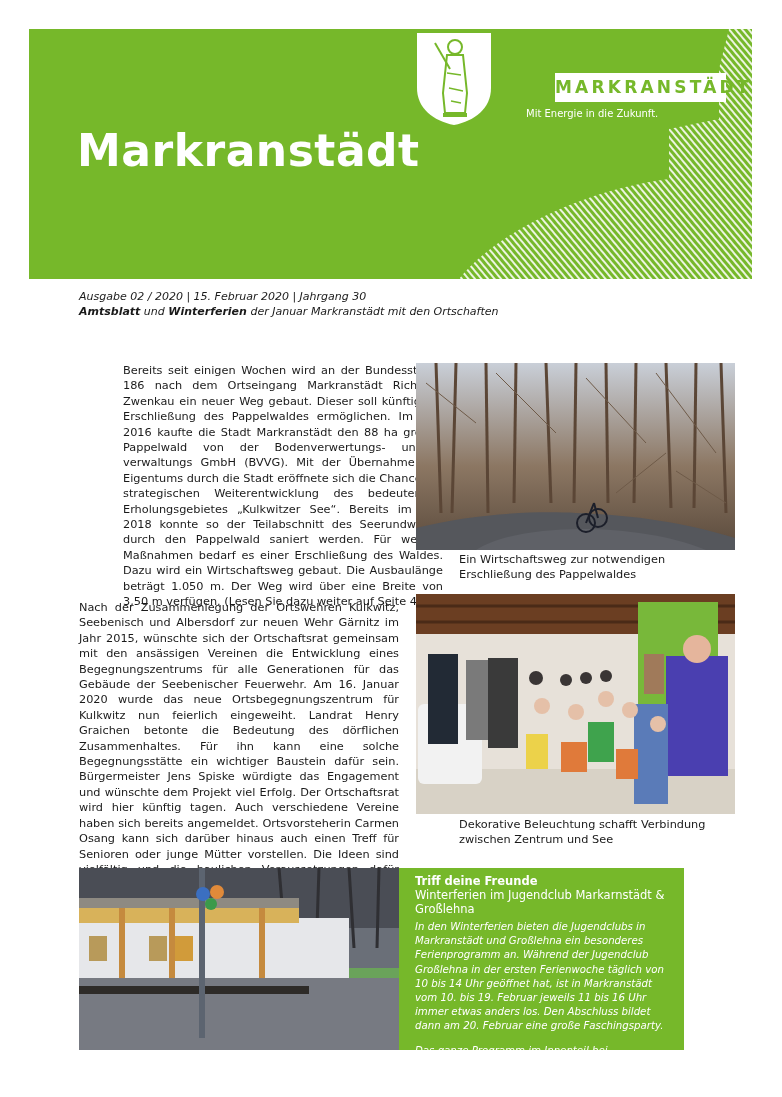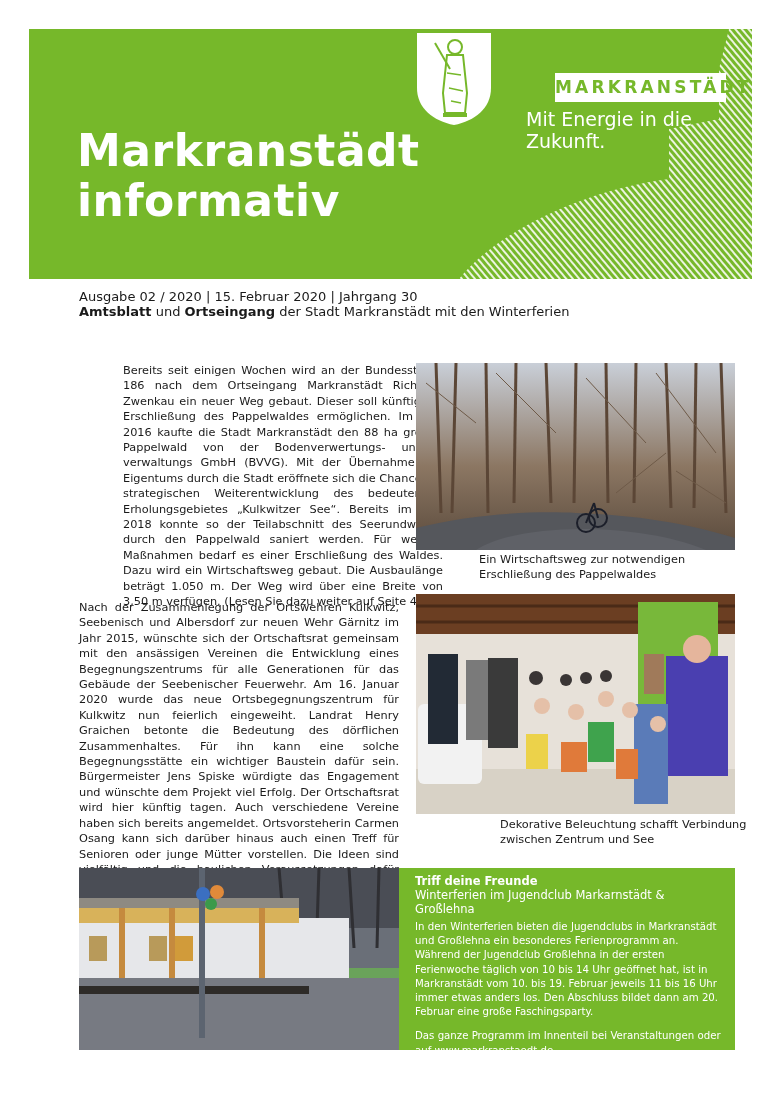--- a/index.html
+++ b/index.html
@@ -22,50 +22,49 @@
     position: absolute; left: 388px; top: 4px; width: 74px; height: 92px;
   }
   .brand-box {
     position: absolute; left: 526px; top: 44px; width: 171px; height: 29px;
     background: #ffffff; color: #76b82a; font-weight: bold;
     font-size: 17px; letter-spacing: 3.2px; text-align: center; line-height: 29px;
     font-family: "DejaVu Sans", sans-serif;
   }
   .tagline {
     position: absolute; left: 497px; top: 79px; color: #ffffff;
-    font-size: 19px; font-family: "DejaVu Sans", sans-serif;
-  }
-
-  .meta { position: absolute; left: 79px; top: 289px; font-size: 13px; line-height: 15px; color: #1a1a1a; }
+    font-size: 10px; font-family: "DejaVu Sans", sans-serif;
+  }
+
+  .meta { position: absolute; left: 79px; top: 289px; font-size: 11px; line-height: 15px; color: #1a1a1a; font-style: italic; }
   .meta b { font-weight: bold; }
 
   .article {
     position: absolute; left: 79px; width: 320px;
     font-size: 11.3px; line-height: 15.4px; text-align: justify; color: #1a1a1a;
     font-family: "DejaVu Sans", sans-serif;
   }
   .article.a1 { top: 363px; margin-left: 44px; }
   .article.a2 { top: 600px; }
 
   .photo { position: absolute; overflow: hidden; }
   .photo svg { width: 100%; height: 100%; display: block; }
   .caption {
     position: absolute; background: #fff; font-size: 11.3px; line-height: 15px; color: #1a1a1a;
     padding: 2px 0 0 4px;
-    margin-left: 20px;
   }
 
   .promo {
-    position: absolute; left: 399px; top: 868px; width: 336px; height: 182px;
+    position: absolute; left: 399px; top: 868px; width: 285px; height: 182px;
     background: #76b82a; color: #ffffff; padding: 6px 10px 0 16px;
     font-family: "DejaVu Sans", sans-serif;
   }
   .promo .p-title { font-weight: bold; font-size: 11.5px; line-height: 14px; }
   .promo .p-sub { font-size: 11.5px; line-height: 14px; margin-bottom: 4px; }
-  .promo .p-body { font-size: 10.2px; line-height: 14.2px; margin-bottom: 10px; }
+  .promo .p-body { font-size: 10.2px; line-height: 14.2px; margin-bottom: 10px; font-style: italic; }
 </style>
 </head>
 <body>
 
 <div class="header">
   <svg class="hatch" viewBox="0 0 723 250" preserveAspectRatio="none">
     <defs>
       <pattern id="lines" width="5" height="5" patternUnits="userSpaceOnUse" patternTransform="rotate(-40)">
         <rect width="5" height="5" fill="#76b82a"></rect>
         <rect width="2" height="5" fill="#ffffff" opacity="0.85"></rect>
@@ -83,31 +82,30 @@
       <circle cx="38" cy="14" r="7" fill="none" stroke="#76b82a" stroke-width="2"></circle>
       <path d="M30 22 L46 22 L50 60 L48 80 L28 80 L26 60 Z" fill="none" stroke="#76b82a" stroke-width="2"></path>
       <line x1="18" y1="10" x2="33" y2="36" stroke="#76b82a" stroke-width="2"></line>
       <path d="M30 40 L44 42 M32 55 L46 58 M34 68 L44 70" stroke="#76b82a" stroke-width="1.3"></path>
       <rect x="26" y="80" width="24" height="4" fill="#76b82a"></rect>
     </svg>
   </div>
 
   <div class="title">
     <div>Markranstädt</div>
-    <div>informativ</div>
   </div>
 
   <div class="brand-box">MARKRANSTÄDT</div>
   <div class="tagline">Mit Energie in die Zukunft.</div>
 </div>
 
 <div class="meta">
   <div>Ausgabe 02 / 2020 | 15. Februar 2020 | Jahrgang 30</div>
   <div>
-    <b>Amtsblatt</b><span> und </span><b>Ortseingang</b><span> der Stadt Markranstädt mit den Winterferien</span>
+    <b>Amtsblatt</b><span> und </span><b>Winterferien</b><span> der Januar Markranstädt mit den Ortschaften</span>
   </div>
 </div>
 
 <div class="article a1">Bereits seit einigen Wochen wird an der Bundesstraße 186 nach dem Ortseingang Markranstädt Richtung Zwenkau ein neuer Weg gebaut. Dieser soll künftig die Erschließung des Pappelwaldes ermöglichen. Im Jahr 2016 kaufte die Stadt Markranstädt den 88 ha großen Pappelwald von der Bodenverwertungs- und -verwaltungs GmbH (BVVG). Mit der Übernahme des Eigentums durch die Stadt eröffnete sich die Chance zur strategischen Weiterentwicklung des bedeutenden Erholungsgebietes „Kulkwitzer See“. Bereits im Jahr 2018 konnte so der Teilabschnitt des Seerundweges durch den Pappelwald saniert werden. Für weitere Maßnahmen bedarf es einer Erschließung des Waldes. Dazu wird ein Wirtschaftsweg gebaut. Die Ausbaulänge beträgt 1.050 m. Der Weg wird über eine Breite von 3,50 m verfügen. (Lesen Sie dazu weiter auf Seite 4.)</div>
 
 <div class="photo" style="left:416px; top:363px; width:319px; height:187px;">
   <svg viewBox="0 0 319 187" preserveAspectRatio="none">
     <defs>
       <linearGradient id="sky1" x1="0" y1="0" x2="0" y2="1">
         <stop offset="0" stop-color="#c9cfd8"></stop>
@@ -183,21 +181,21 @@
     <rect x="200" y="155" width="22" height="30" fill="#e07a3a"></rect>
     <g fill="#e5c0a8">
         <circle cx="126" cy="112" r="8"></circle>
         <circle cx="160" cy="118" r="8"></circle>
         <circle cx="190" cy="105" r="8"></circle>
         <circle cx="214" cy="116" r="8"></circle>
         <circle cx="242" cy="130" r="8"></circle>
       </g>
   </svg>
 </div>
-<div class="caption" style="left:476px; top:815px; width:286px;">Dekorative Beleuchtung schafft Verbindung zwischen Zentrum und See</div>
+<div class="caption" style="left:455px; top:815px; width:286px;">Dekorative Beleuchtung schafft Verbindung zwischen Zentrum und See</div>
 
 <div class="photo" style="left:79px; top:868px; width:320px; height:182px;">
   <svg viewBox="0 0 320 182" preserveAspectRatio="none">
     <rect width="320" height="182" fill="#6a6f78"></rect>
     <rect width="320" height="60" fill="#4a4d55"></rect>
     <g stroke="#2f2f33" stroke-width="3">
       <line x1="200" y1="0" x2="205" y2="60"></line>
         <line x1="240" y1="0" x2="238" y2="60"></line>
       <line x1="270" y1="0" x2="275" y2="80"></line>
         <line x1="300" y1="0" x2="298" y2="80"></line>

